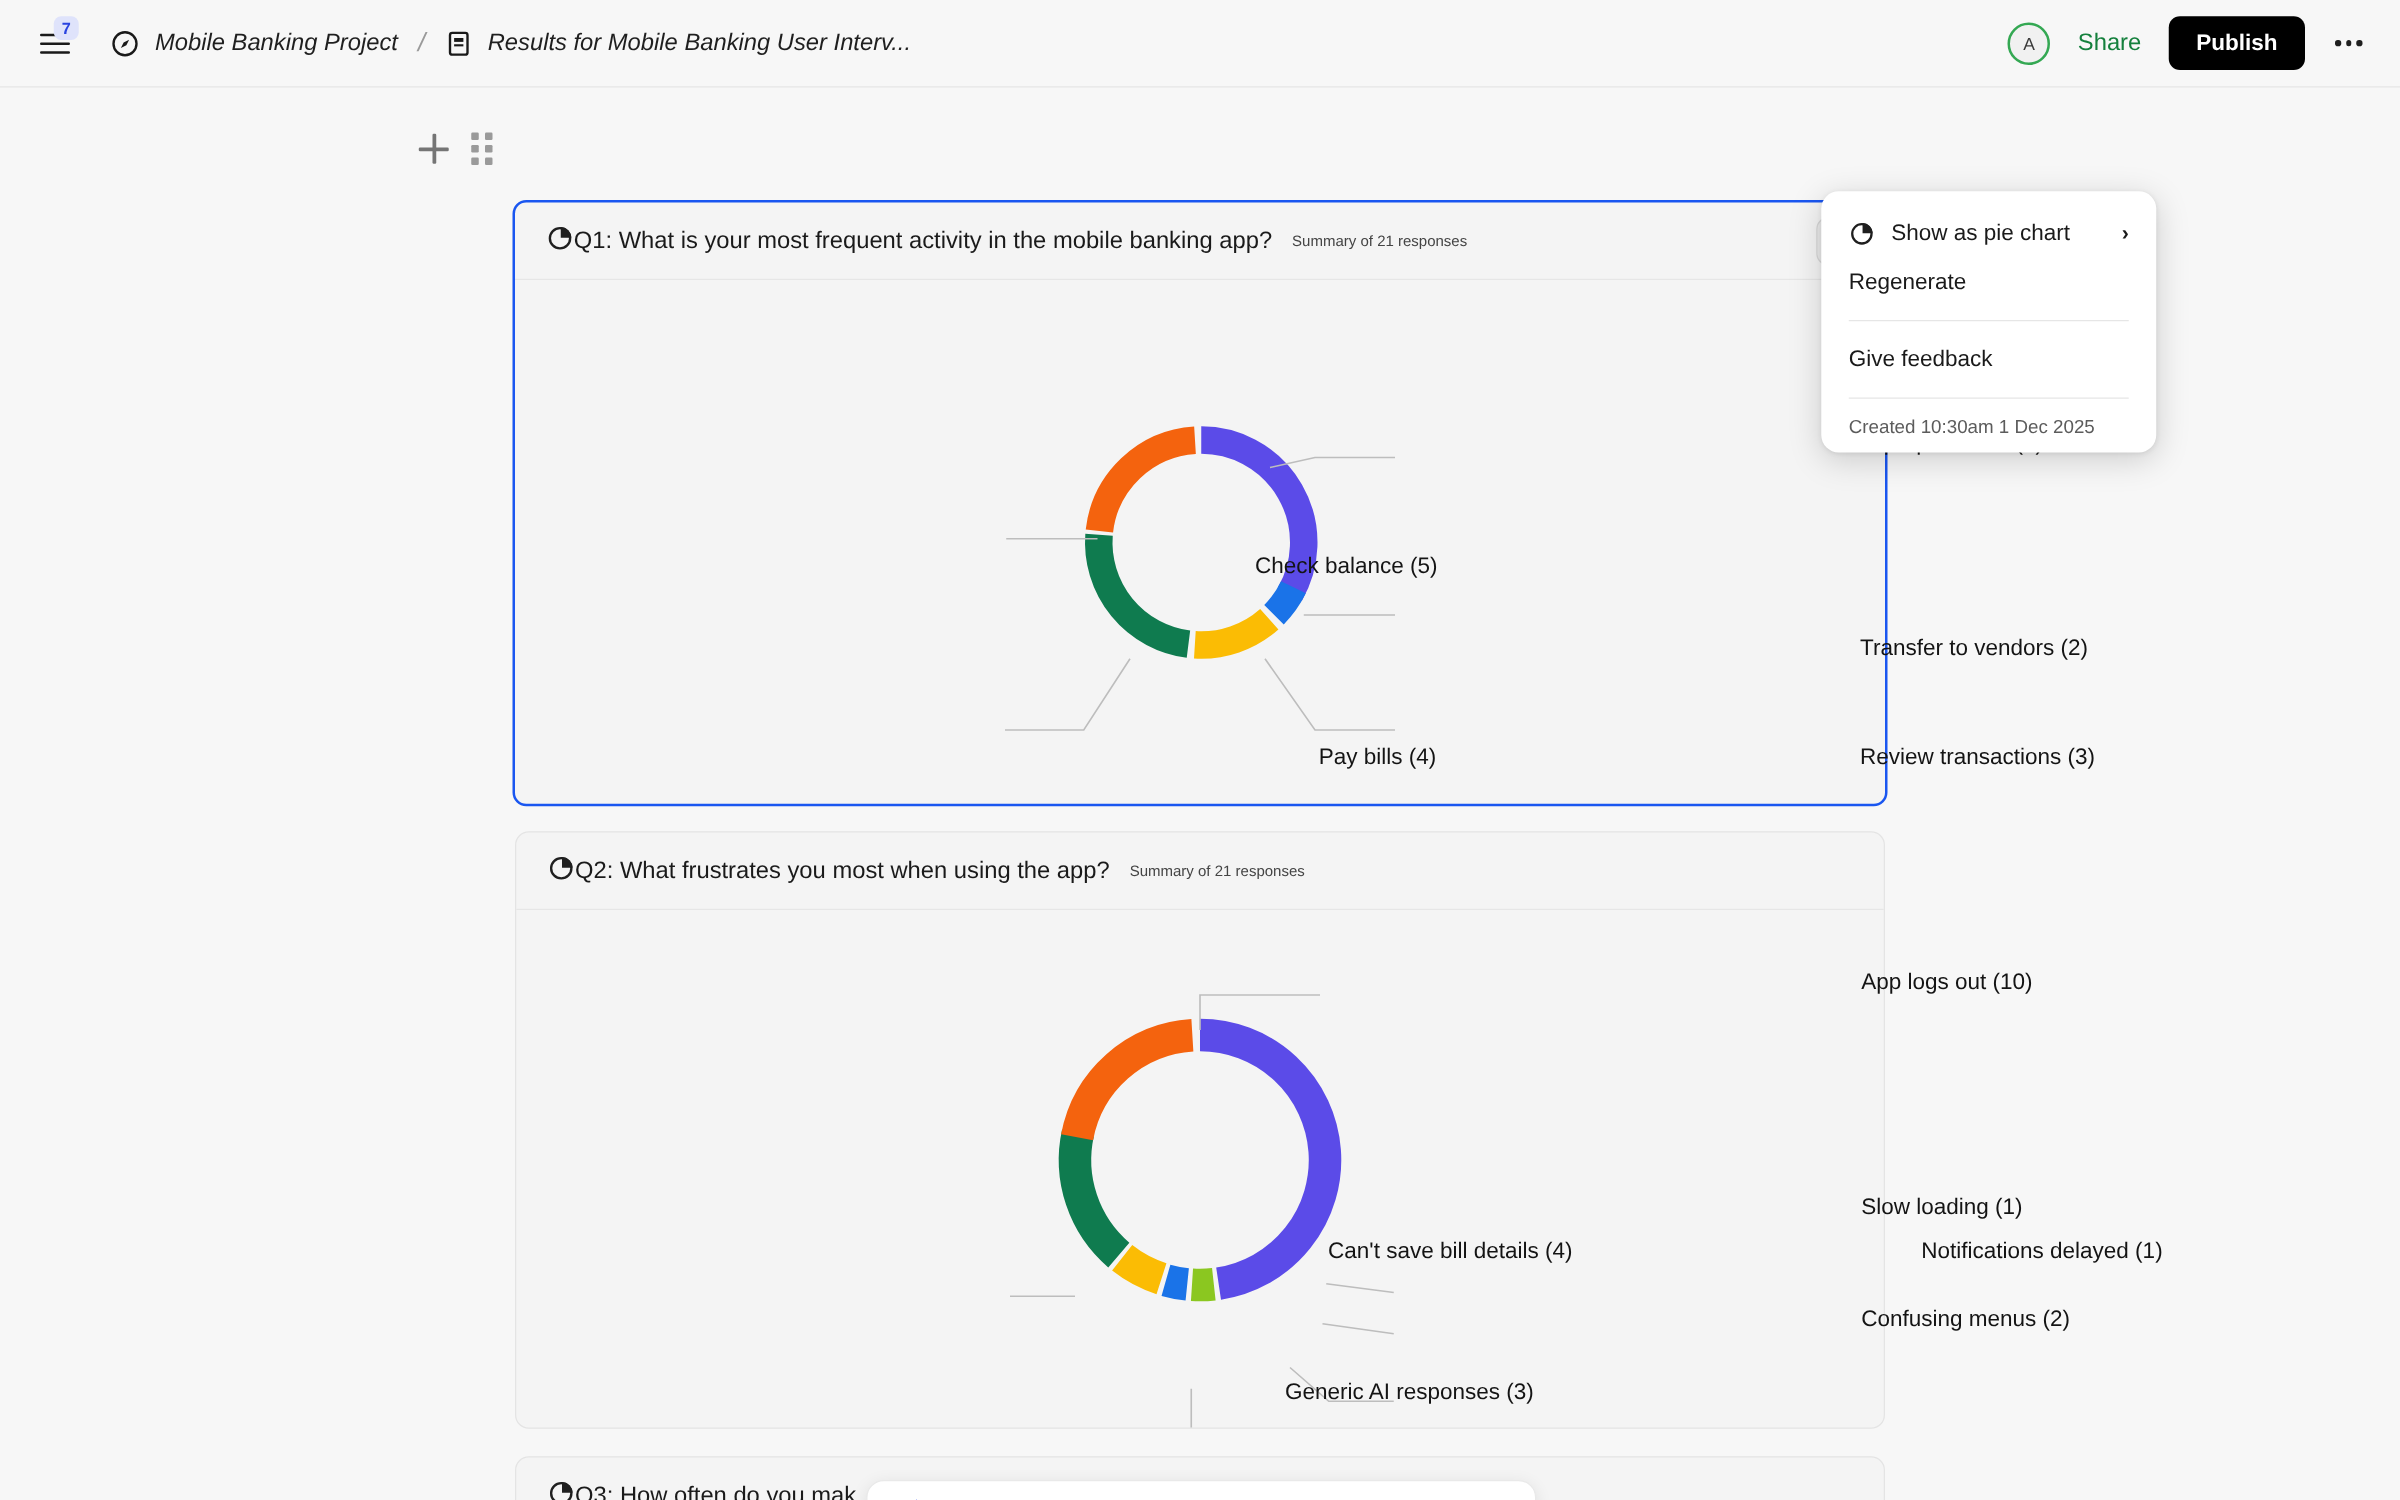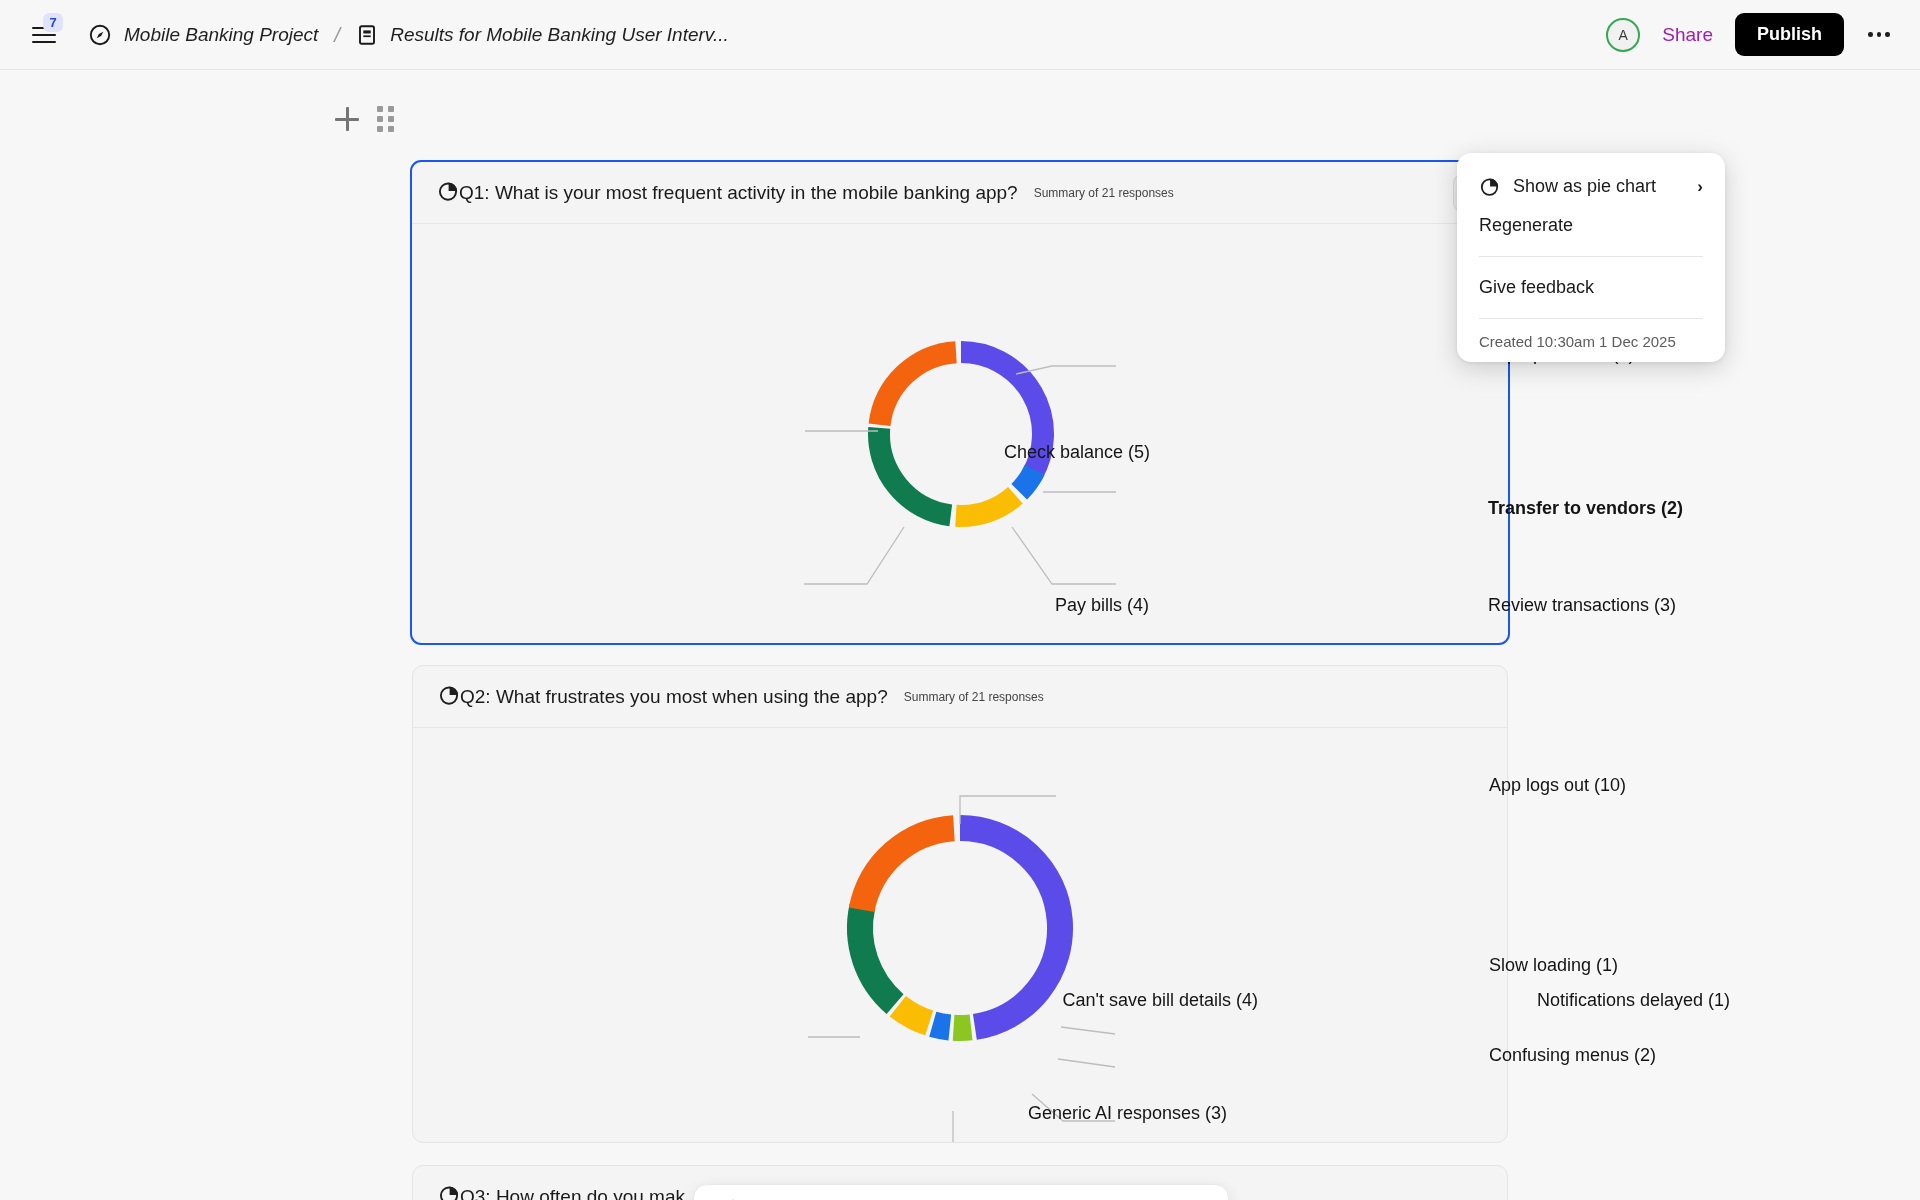--- a/index.html
+++ b/index.html
@@ -58,21 +58,21 @@
     display: flex; align-items: center; gap: 18px;
   }
   .avatar {
     width: 34px; height: 34px; border-radius: 50%;
     border: 2px solid #34a853; background: #f1f1f1;
     display: flex; align-items: center; justify-content: center;
     font-size: 14px; color: #3b3b3b; font-weight: 500;
     cursor: pointer;
   }
   .share-btn {
-    font-size: 19px; color: #a21caf; cursor: pointer;
+    font-size: 19px; color: #15803d; cursor: pointer;
     background: none; border: none; font-family: inherit;
     padding: 6px 4px;
   }
   .publish-btn {
     background: #000; color: #fff;
     font-size: 18px; font-weight: 600;
     border: none; border-radius: 9px;
     padding: 11px 22px; cursor: pointer;
     font-family: inherit;
   }
@@ -280,21 +280,21 @@
           <path d="M 631 268 L 704 268" stroke="#bdbdbd" stroke-width="1.3" fill="none"></path>
 
           <path d="M 600 303 L 640 360 L 704 360" stroke="#bdbdbd" stroke-width="1.3" fill="none"></path>
 
           <path d="M 492 303 L 455 360 L 392 360" stroke="#bdbdbd" stroke-width="1.3" fill="none"></path>
 
           <path d="M 466 207 L 393 207" stroke="#bdbdbd" stroke-width="1.3" fill="none"></path>
         </svg>
 
         <div class="clabel" style="left:1076px; top:120px;">Top-up eWallet (7)</div>
-        <div class="clabel" style="left:1076px; top:274px;font-weight:bold;">Transfer to vendors (2)</div>
+        <div class="clabel" style="left:1076px; top:284px;">Transfer to vendors (2)</div>
         <div class="clabel" style="left:1076px; top:371px;">Review transactions (3)</div>
         <div class="clabel" style="left:737px; top:371px; transform:translateX(-100%);">Pay bills (4)</div>
         <div class="clabel" style="left:738px; top:218px; transform:translateX(-100%);">Check balance (5)</div>
       </div>
     </div>
   </div>
 
   <div class="dropdown" style="left:1457px; top:83px; width:268px;">
     <div class="dd-item">
       <span class="pie-ico">

